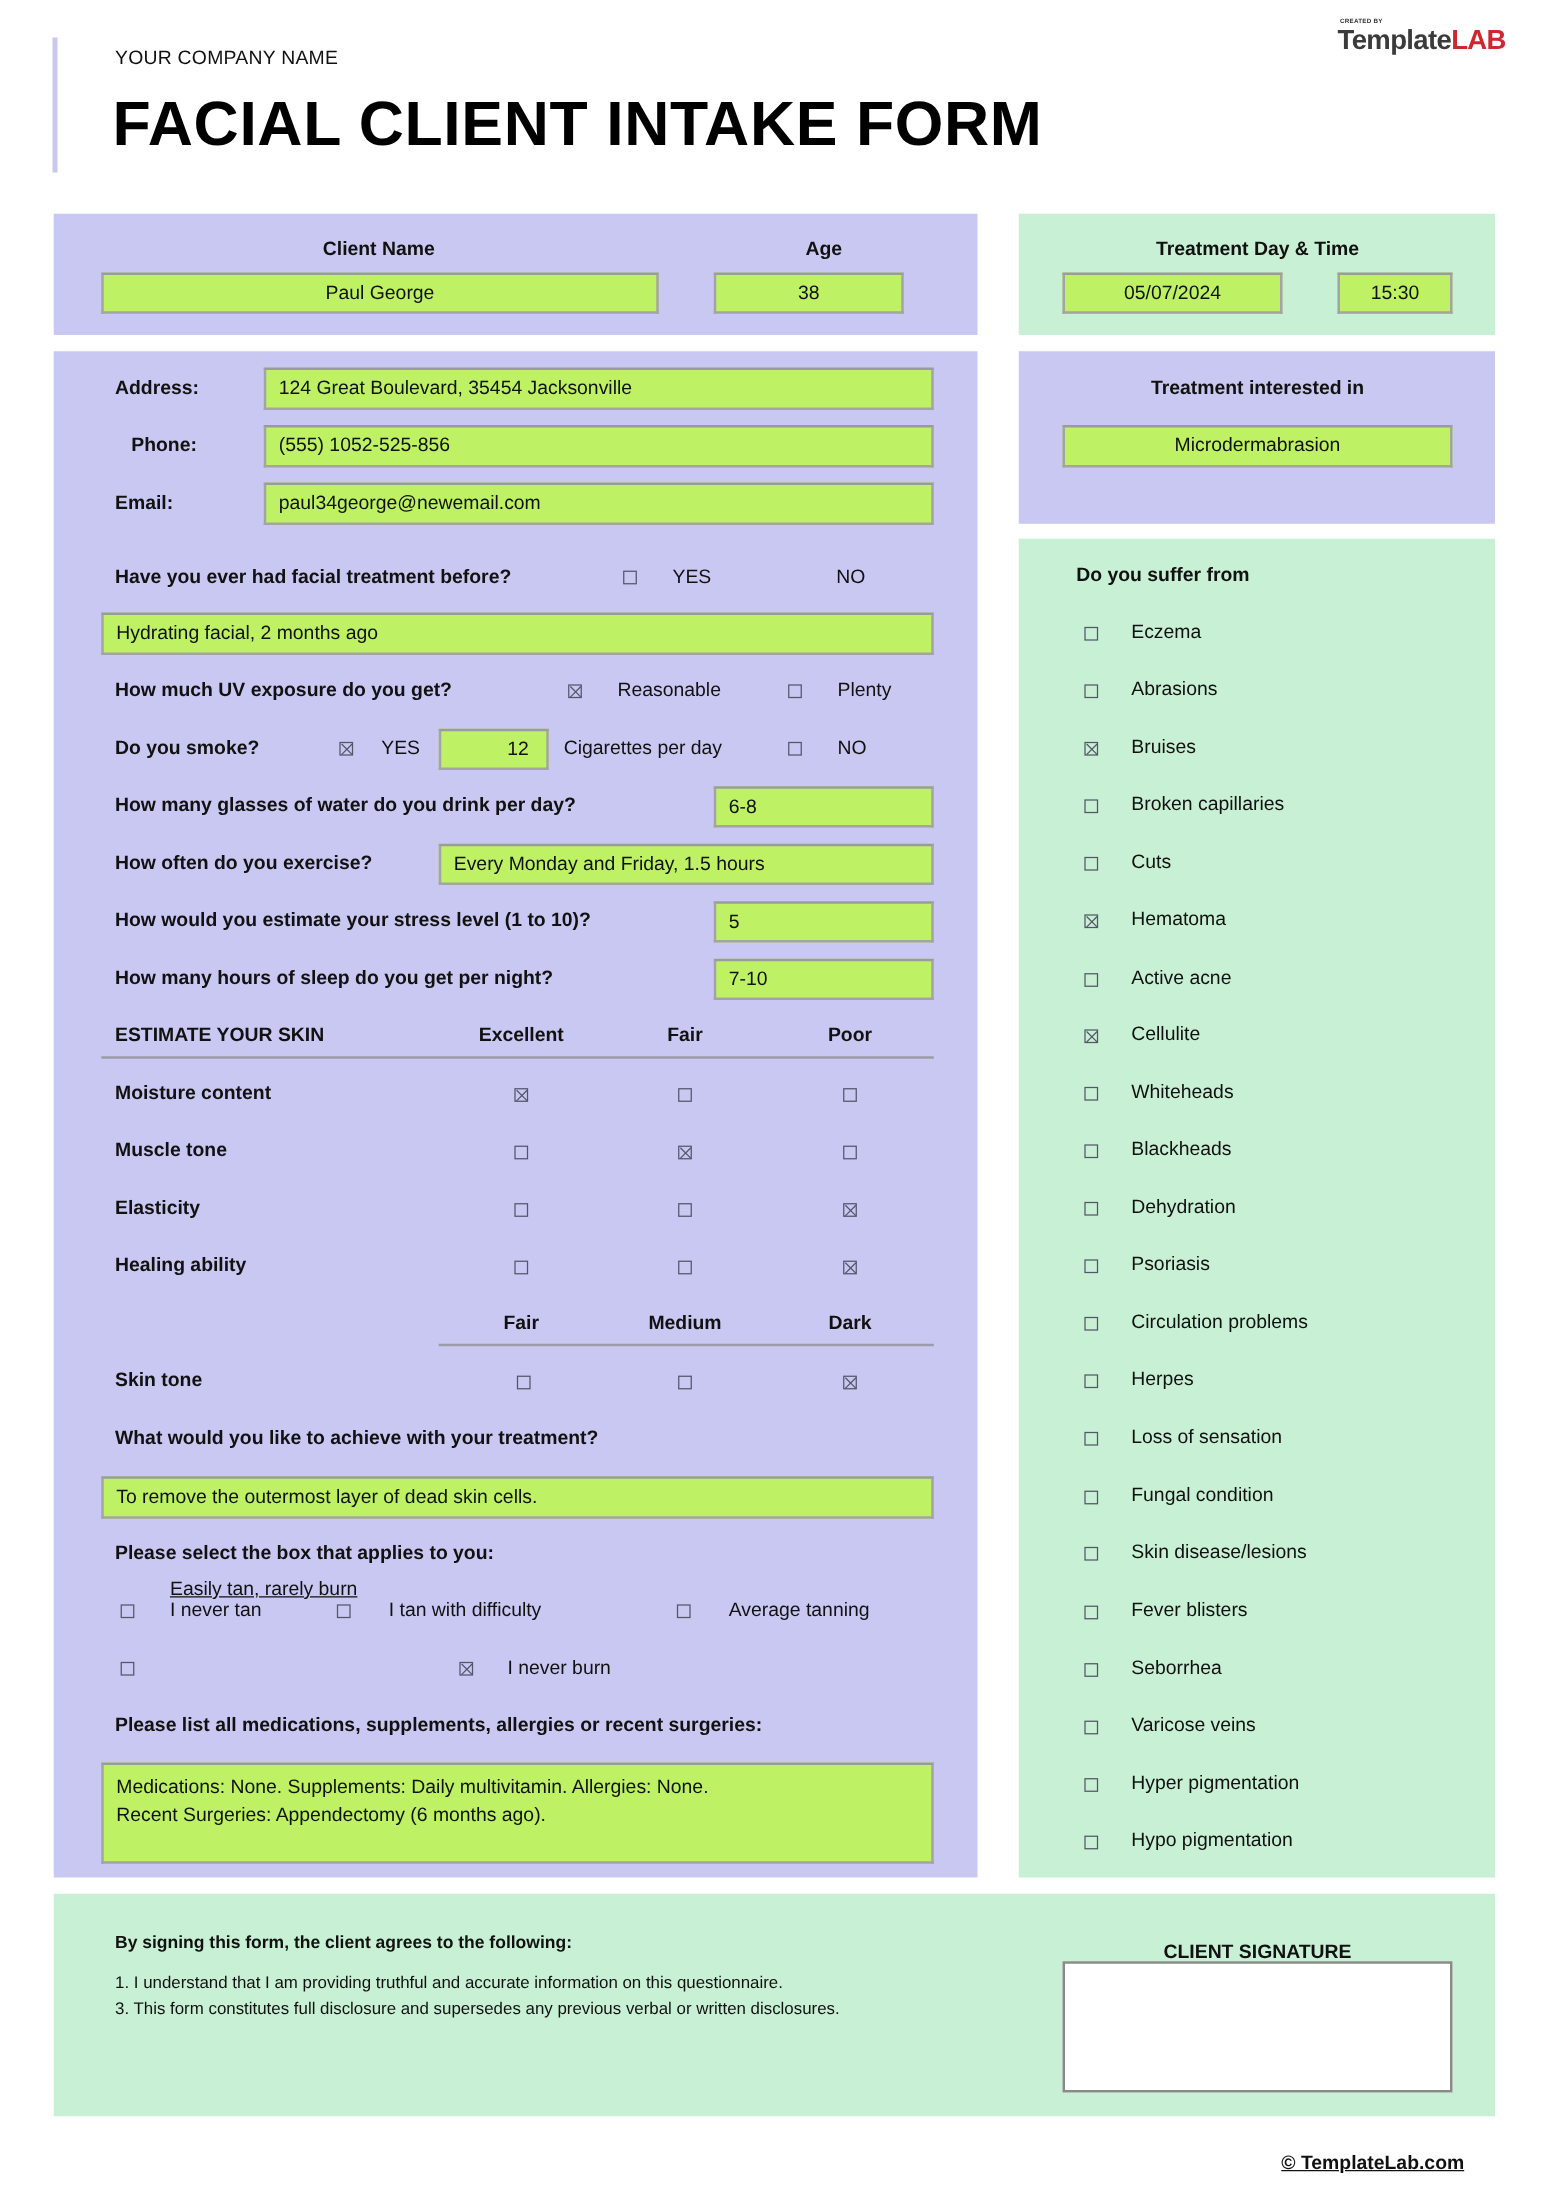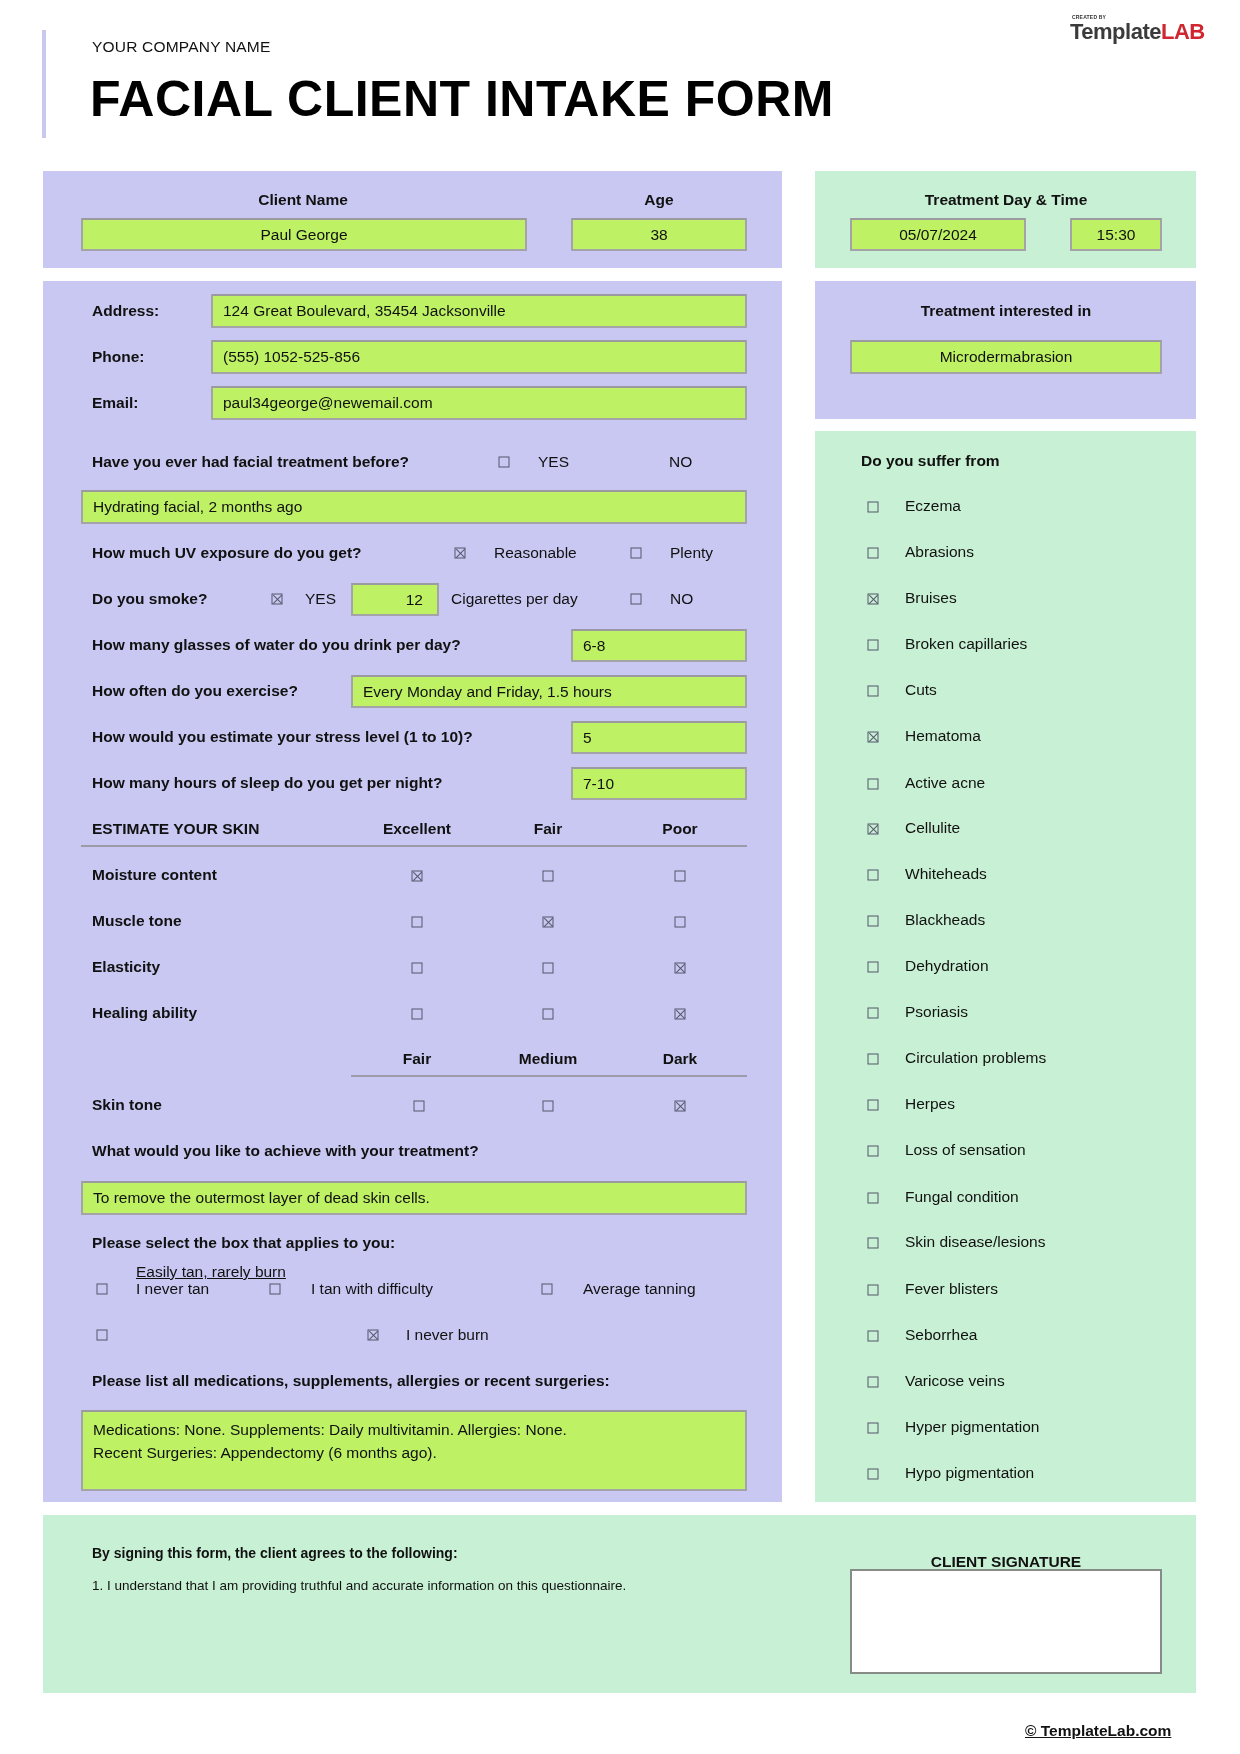--- a/index.html
+++ b/index.html
@@ -58,32 +58,32 @@
 <div class="abs title">FACIAL CLIENT INTAKE FORM</div>
 <div class="abs logo">
   <span class="small">CREATED BY</span>
   <span class="tmpl"><span>Template</span><span class="lab">LAB</span></span>
 </div>
 
 <div class="panel lav" style="left:43px;top:171px;width:739px;height:97px;"></div>
 <div class="lbl center" style="left:303px;top:200px;">Client Name</div>
 <div class="field center" style="left:81px;top:218px;width:446px;height:33px;">Paul George</div>
 <div class="lbl center" style="left:659px;top:200px;">Age</div>
-<div class="field center" style="left:571px;top:218px;width:176px;height:33px;">38</div>
+<div class="field center" style="left:571px;top:218px;width:152px;height:33px;">38</div>
 
 <div class="panel grn" style="left:815px;top:171px;width:381px;height:97px;"></div>
 <div class="lbl center" style="left:1006px;top:200px;">Treatment Day &amp; Time</div>
 <div class="field center" style="left:850px;top:218px;width:176px;height:33px;">05/07/2024</div>
 <div class="field center" style="left:1070px;top:218px;width:92px;height:33px;">15:30</div>
 
 <div class="panel lav" style="left:43px;top:281px;width:739px;height:1221px;"></div>
 
 <div class="lbl" style="left:92px;top:311px;">Address:</div>
 <div class="field" style="left:211px;top:294px;width:536px;height:34px;">124 Great Boulevard, 35454 Jacksonville</div>
-<div class="lbl" style="left:92px;top:357px;">Phone:</div>
+<div class="lbl" style="left:105px;top:357px;">Phone:</div>
 <div class="field" style="left:211px;top:340px;width:536px;height:34px;">(555) 1052-525-856</div>
 <div class="lbl" style="left:92px;top:403px;">Email:</div>
 <div class="field" style="left:211px;top:386px;width:536px;height:34px;">paul34george@newemail.com</div>
 
 <div class="lbl" style="left:92px;top:462px;">Have you ever had facial treatment before?</div>
 <div class="cb" style="left:504px;top:462px;"></div>
 <div class="txt" style="left:538px;top:462px;">YES</div>
 <div class="txt" style="left:669px;top:462px;">NO</div>
 <div class="field" style="left:81px;top:490px;width:666px;height:34px;">Hydrating facial, 2 months ago</div>
 
@@ -216,17 +216,18 @@
 <div class="txt" style="left:905px;top:1381px;">Varicose veins</div>
 <div class="cb" style="left:873px;top:1428px;"></div>
 <div class="txt" style="left:905px;top:1427px;">Hyper pigmentation</div>
 <div class="cb" style="left:873px;top:1474px;"></div>
 <div class="txt" style="left:905px;top:1473px;">Hypo pigmentation</div>
 
 <div class="panel grn" style="left:43px;top:1515px;width:1153px;height:178px;"></div>
 <div class="abs footer-head">By signing this form, the client agrees to the following:</div>
 <div class="abs terms">
   <div>1. I understand that I am providing truthful and accurate information on this questionnaire.</div>
+  <div>3. This form constitutes full disclosure and supersedes any previous verbal or written disclosures.</div>
 </div>
 <div class="abs sig-label">CLIENT SIGNATURE</div>
 <div class="abs sig-box"></div>
 
 <div class="abs copyright">© TemplateLab.com</div>
 
 </body></html>

